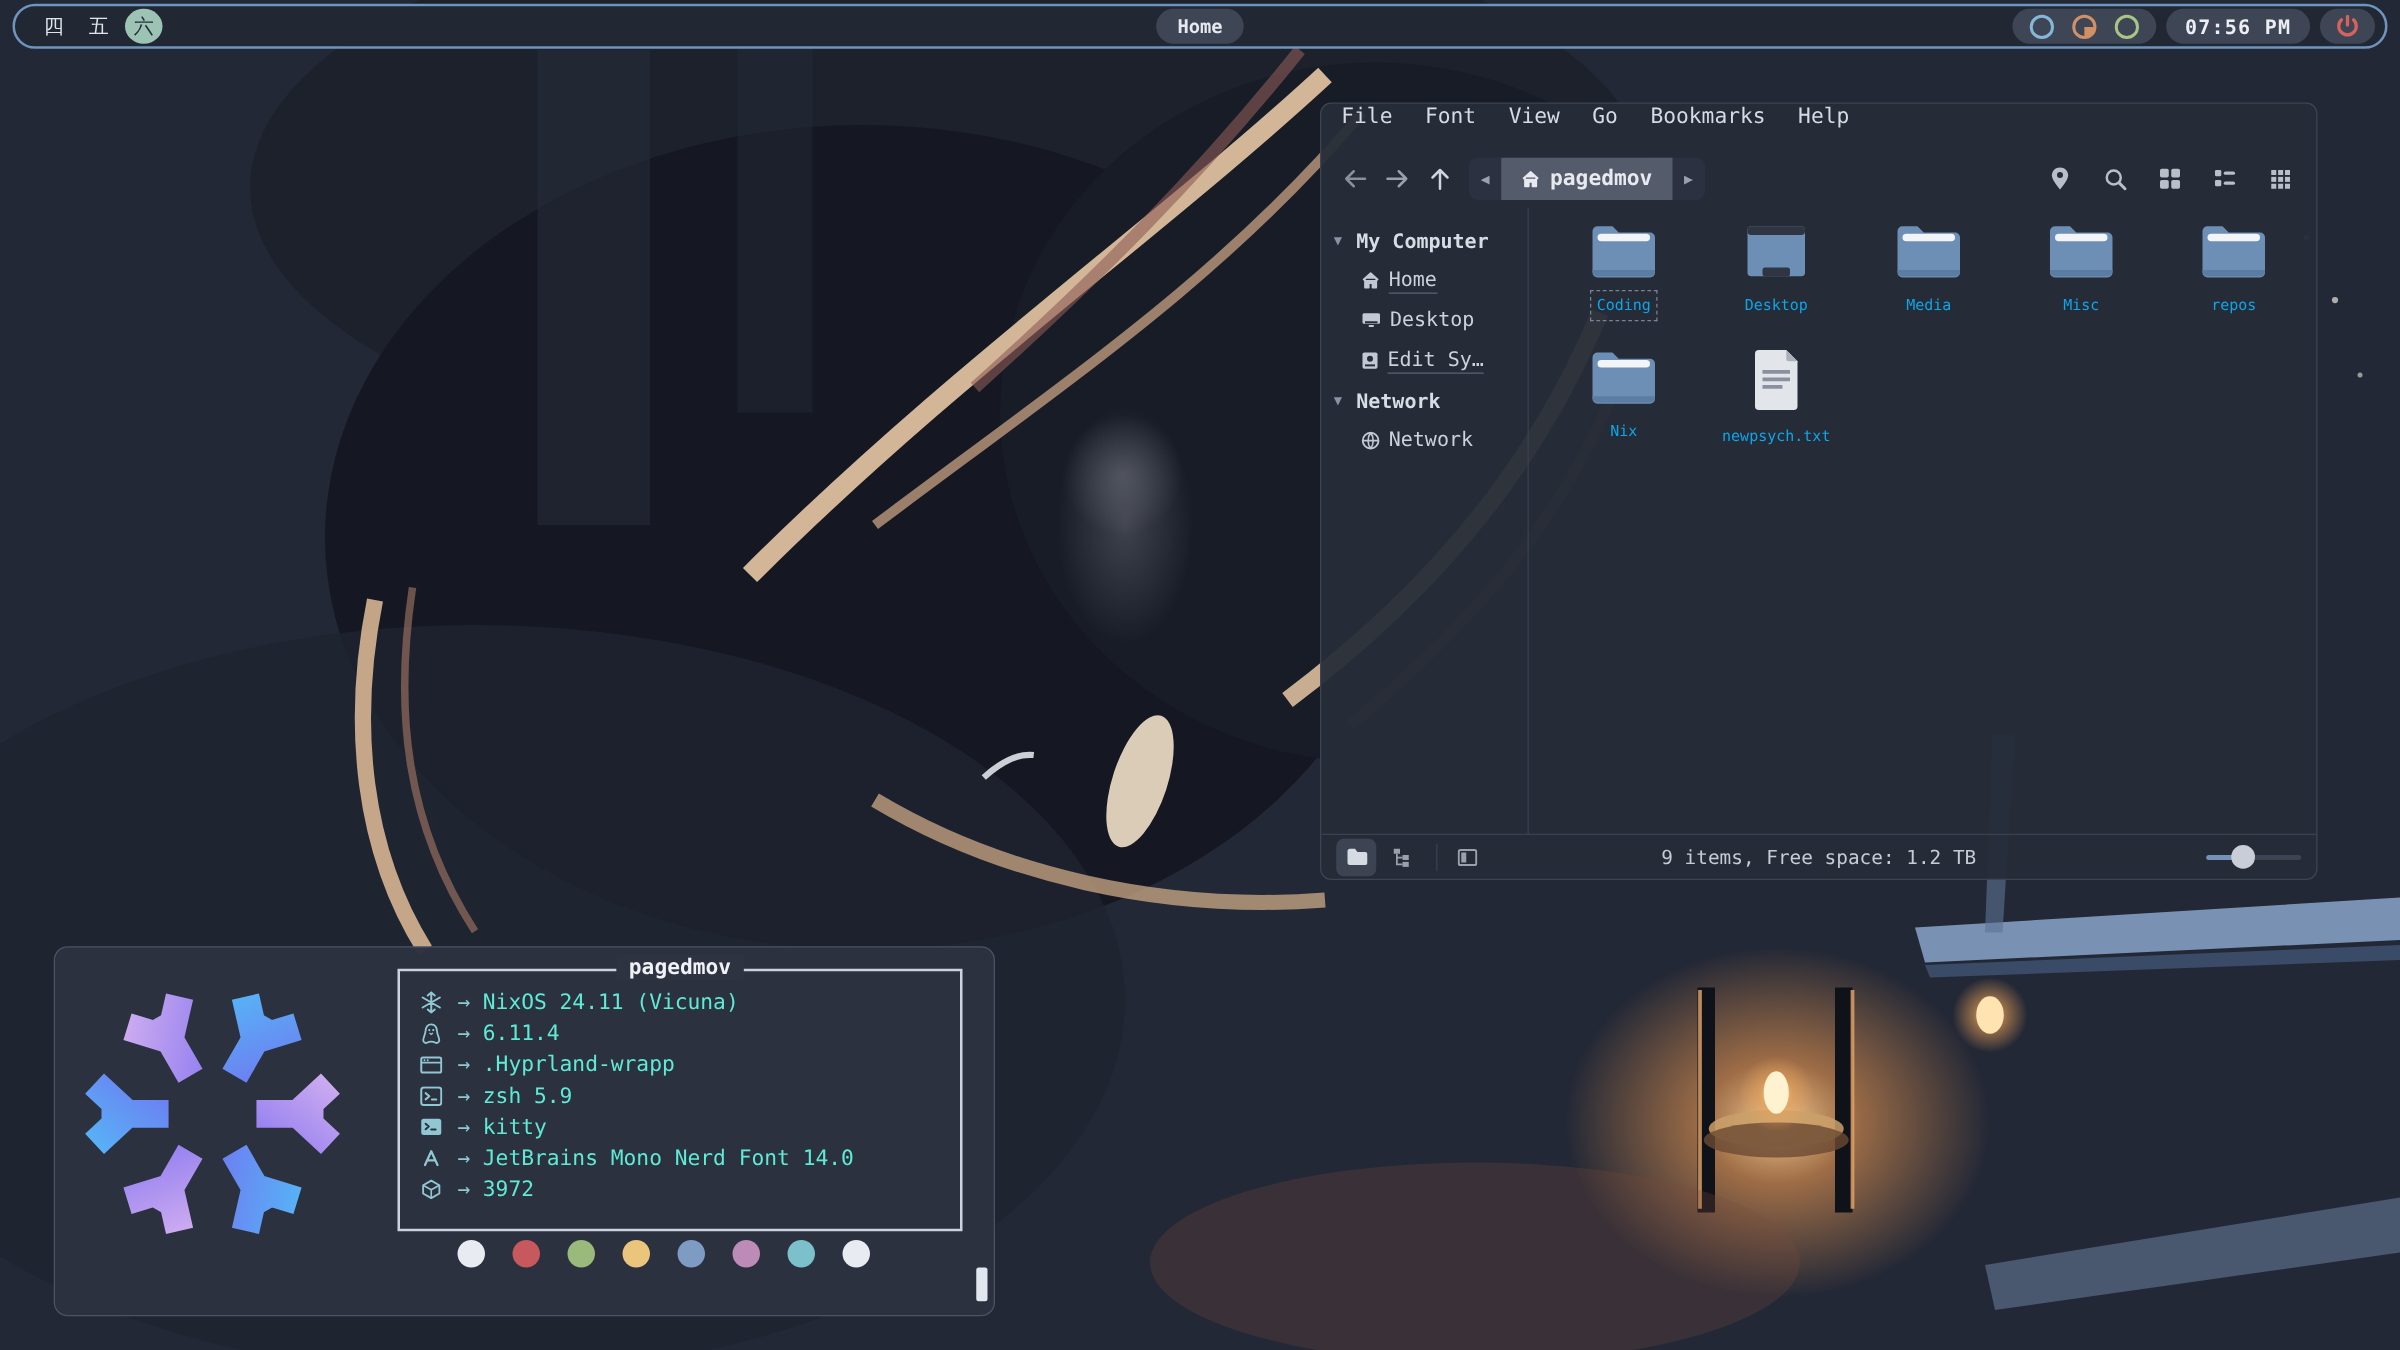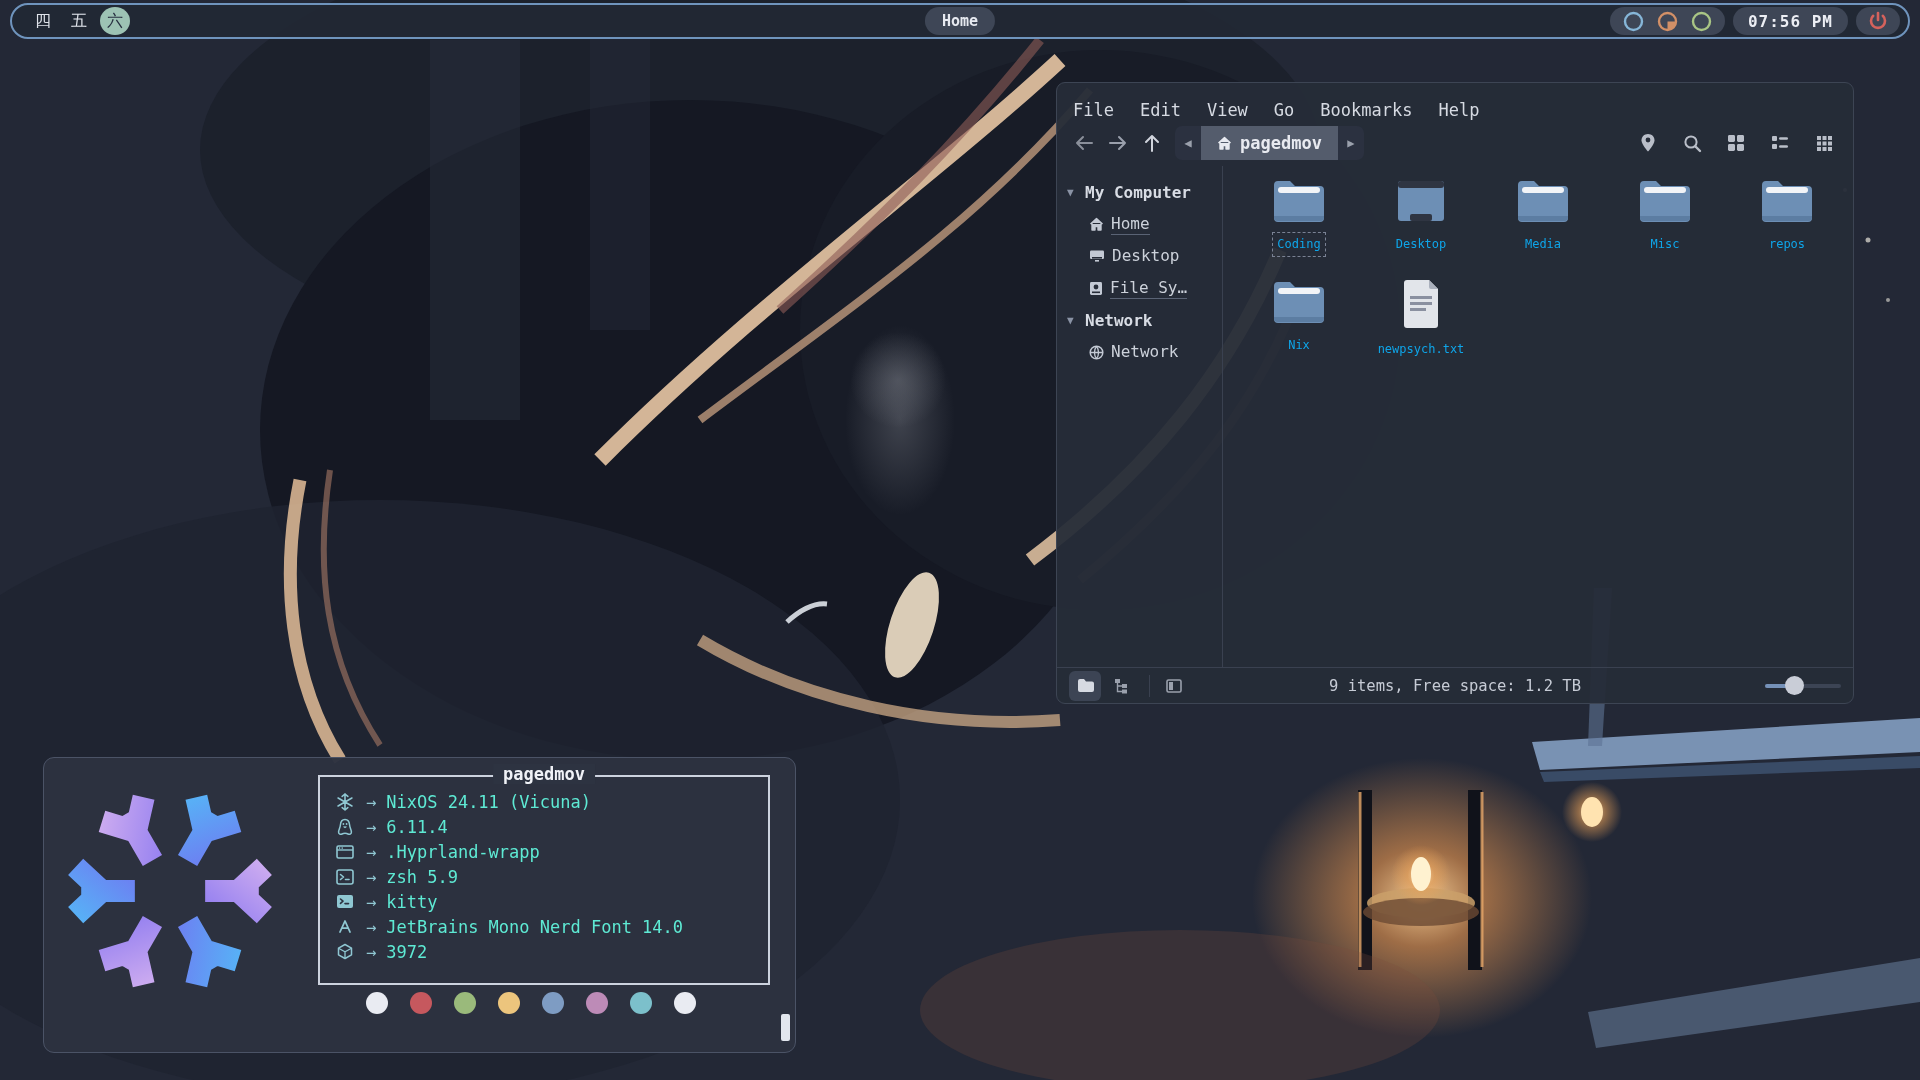--- a/index.html
+++ b/index.html
@@ -25,21 +25,21 @@
   .title-pill { padding:0 17px; color:#e6e9f0; font-size:15px; font-weight:bold; }
   .tb-right { margin-left:auto; display:flex; align-items:center; gap:8px; }
   .circles-pill { padding:0 13px; gap:13px; }
   .time-pill { padding:5px 15px; color:#eceef4; font-size:16px; font-weight:bold; letter-spacing:1px; }
   .power-pill { width:44px; }
 
   
   #fm { left:1056px; top:82px; width:798px; height:622px;
     background:rgba(38,44,56,.95); border:1px solid #3d4554; border-radius:9px;
     color:#d0d4dc; display:flex; flex-direction:column; overflow:hidden; }
-  #fm-menubar { height:37px; display:flex; align-items:flex-end; gap:26px;
+  #fm-menubar { height:37px; display:flex; align-items:flex-start; gap:26px;
     padding:0 16px; font-size:17px; color:#d6dae2; flex:0 0 auto; }
   .menu-item { cursor:default; }
   #fm-toolbar { height:46px; display:flex; align-items:center; padding:0 10px; flex:0 0 auto; }
   .nav-btn { width:34px; height:32px; display:flex; align-items:center; justify-content:center;
     border-radius:6px; }
   #pathbar { margin-left:6px; background:#2b3140; border-radius:7px; height:34px;
     display:flex; align-items:center; overflow:hidden; }
   .path-chev { width:26px; height:34px; display:flex; align-items:center; justify-content:center;
     color:#9aa0ac; font-size:12px; }
   #path-tab { background:#545c6c; height:34px; display:flex; align-items:center; gap:8px;
@@ -192,21 +192,21 @@
               <path d="M5.2 4.8 a7 7 0 1 0 9.6 0" fill="none" stroke="#d5625c" stroke-width="2.6" stroke-linecap="round"></path>
             </svg>
         </span>
       </div>
     </div>
   </div>
 
   <div id="fm" class="abs">
     <div id="fm-menubar">
       <span class="menu-item">File</span>
-      <span class="menu-item">Edit</span>
+      <span class="menu-item">Font</span>
       <span class="menu-item">View</span>
       <span class="menu-item">Go</span>
       <span class="menu-item">Bookmarks</span>
       <span class="menu-item">Help</span>
     </div>
 
     <div id="fm-toolbar">
       <div class="nav-btn">
         <svg width="20" height="16" viewBox="0 0 20 16">
             <path d="M9 2 L3 8 L9 14 M3 8 H18" stroke="#8a8f9a" stroke-width="2" fill="none" stroke-linecap="round" stroke-linejoin="round"></path>
@@ -310,21 +310,21 @@
           <span class="lbl">Desktop</span>
         </div>
         <div class="side-item sel">
           <span>
             <svg width="14" height="15" viewBox="0 0 14 15">
                 <rect x="1" y="1" width="12" height="13" rx="1.4" fill="#c3c9d4"></rect>
                 <circle cx="7" cy="6" r="2.4" fill="#262c38"></circle>
                 <rect x="3" y="10.5" width="8" height="1.6" fill="#262c38"></rect>
               </svg>
           </span>
-          <span class="lbl">File Sy…</span>
+          <span class="lbl">Edit Sy…</span>
         </div>
         <div class="side-section">
           <span class="tri">▼</span>
           <span>Network</span>
         </div>
         <div class="side-item">
           <span>
             <svg width="15" height="15" viewBox="0 0 15 15">
                 <circle cx="7.5" cy="7.5" r="6.3" fill="none" stroke="#c3c9d4" stroke-width="1.5"></circle>
                 <path d="M1.5 7.5 H13.5 M7.5 1.3 C4.8 4.5 4.8 10.5 7.5 13.7 M7.5 1.3 C10.2 4.5 10.2 10.5 7.5 13.7" stroke="#c3c9d4" stroke-width="1.3" fill="none"></path>

